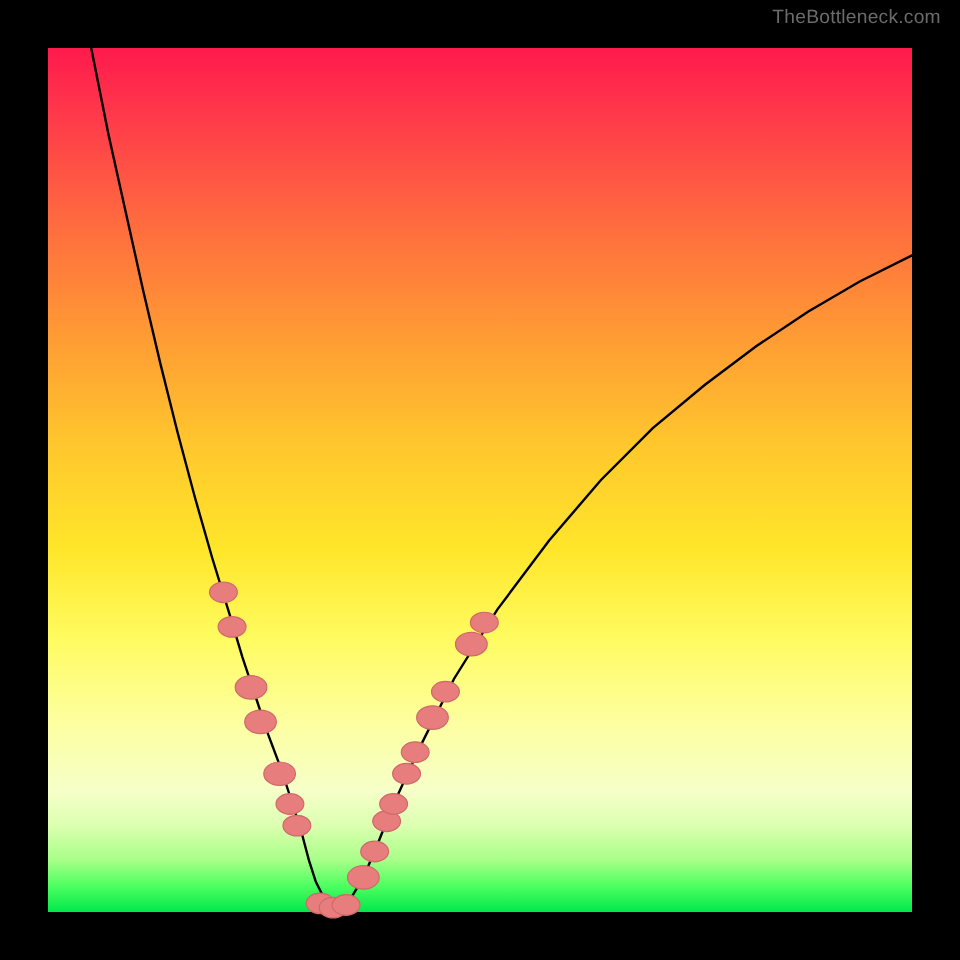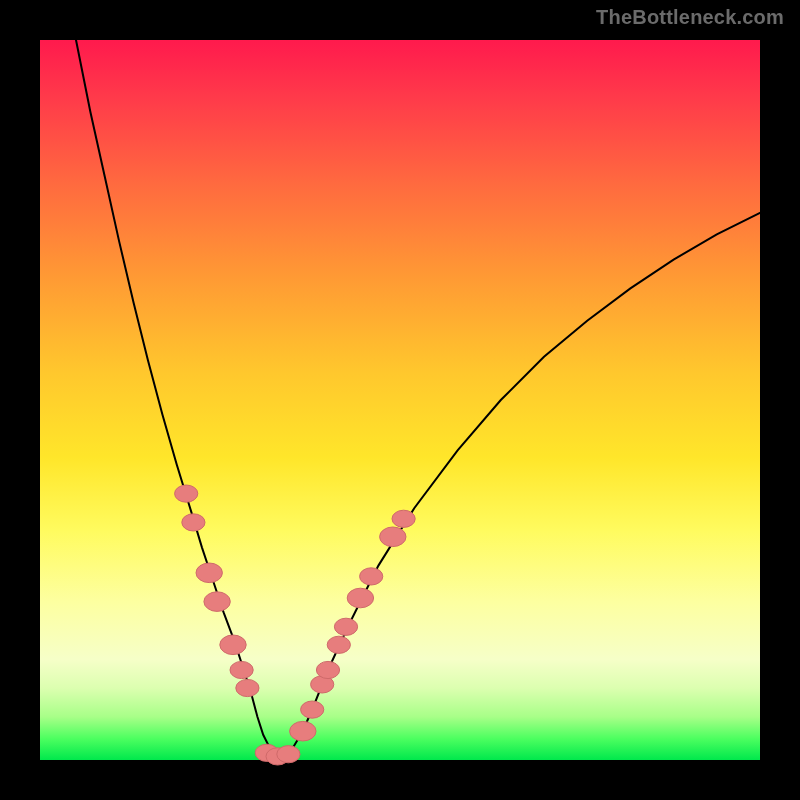--- a/index.html
+++ b/index.html
@@ -32,22 +32,22 @@
       #a8ff88 94%,
       #4dff60 97%,
       #00e84c 100%
     );
   }
   .attribution {
     position: absolute;
     top: 6px;
     right: 16px;
     color: #6b6b6b;
-    font-size: 20px;
-    font-weight: 700;
+    font-size: 16px;
+    font-weight: 400;
     letter-spacing: 0.2px;
   }
   svg.overlay {
     position: absolute;
     left: 0;
     top: 0;
     width: 720px;
     height: 720px;
     overflow: visible;
   }

